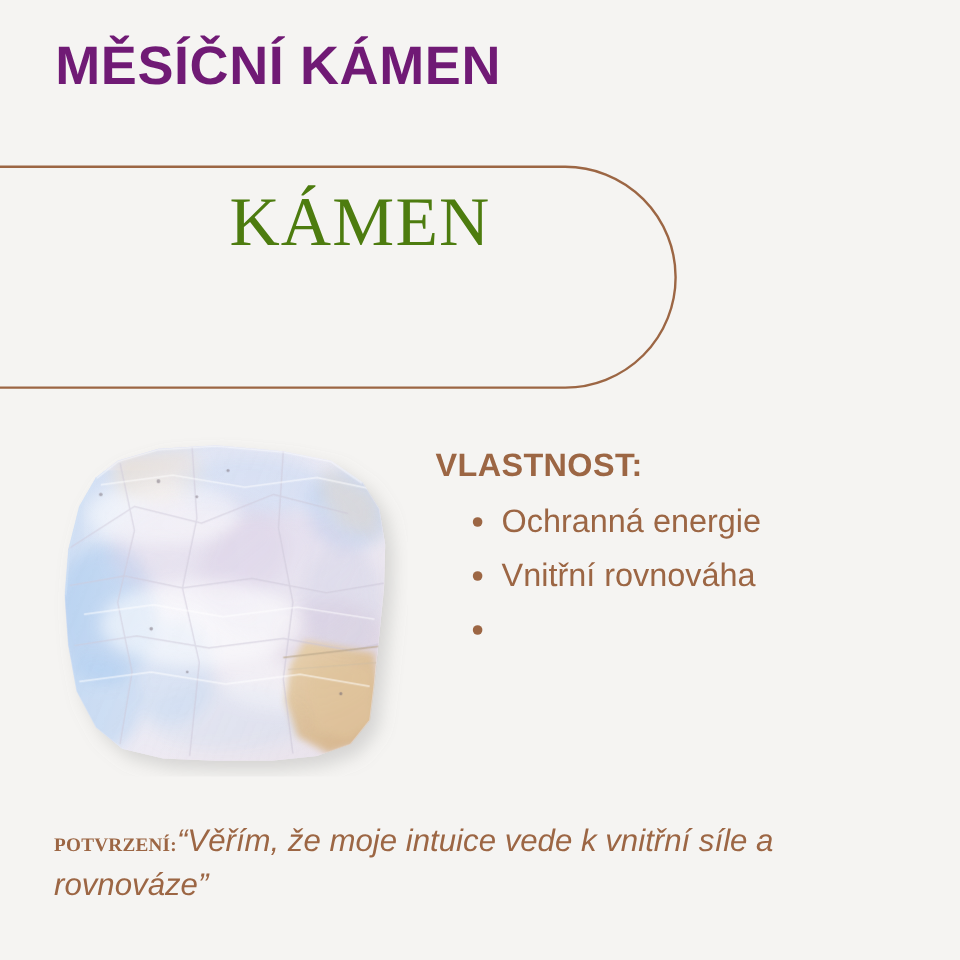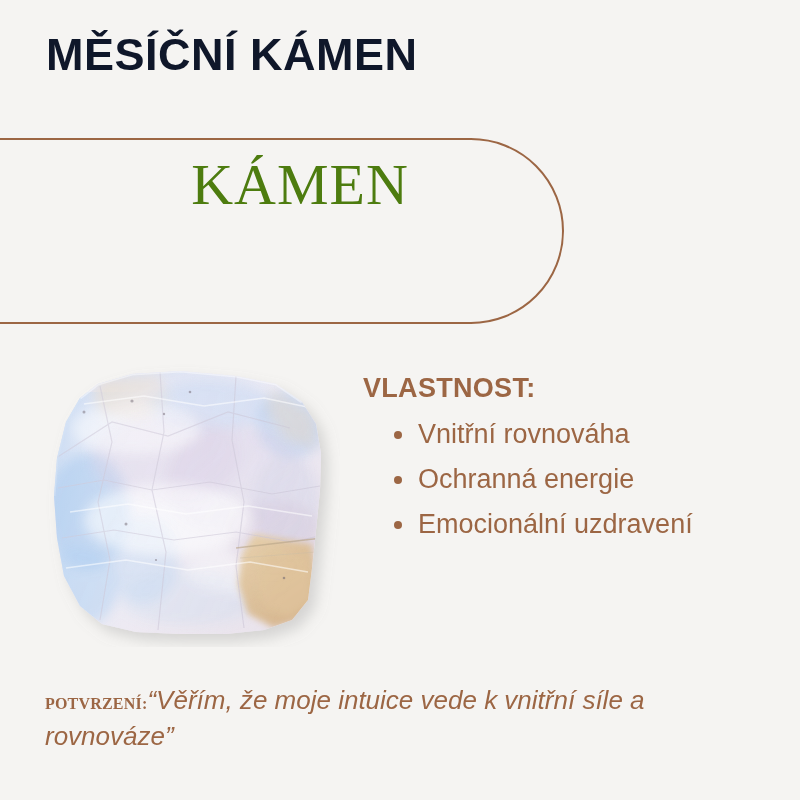--- a/index.html
+++ b/index.html
@@ -24,21 +24,21 @@
   
   .header-title {
     position: absolute;
     left: 46px;
     top: 31px;
     font-family: "Liberation Sans", sans-serif;
     font-weight: bold;
     font-size: 45px;
     letter-spacing: 0.5px;
     line-height: 1.05;
-    color: #0f172a;
+    color: #701a75;
     white-space: nowrap;
   }
 
   
   .pill {
     position: absolute;
     left: -140px;
     top: 138px;
     width: 704px;
     height: 186px;
@@ -286,29 +286,28 @@
         <rect x="0" y="0" width="300" height="285" fill="url(#whiteStreak)" opacity="0.18"></rect>
       </g>
     </svg>
   </div>
 
   <div class="props">
     <div class="props-heading">VLASTNOST:</div>
     <ul class="props-list">
       <li>
         <span class="bullet"></span>
+        <span>Ochranná energie</span>
+      </li>
+      <li>
+        <span class="bullet"></span>
         <span>Vnitřní rovnováha</span>
       </li>
       <li>
         <span class="bullet"></span>
-        <span>Ochranná energie</span>
-      </li>
-      <li>
-        <span class="bullet"></span>
-        <span>Emocionální uzdravení</span>
       </li>
     </ul>
   </div>
 
   <div class="affirm">
     <span class="affirm-label">POTVRZENÍ:</span><span class="affirm-quote">“Věřím, že moje intuice vede k vnitřní síle a rovnováze”</span>
   </div>
 
 </div>
 

